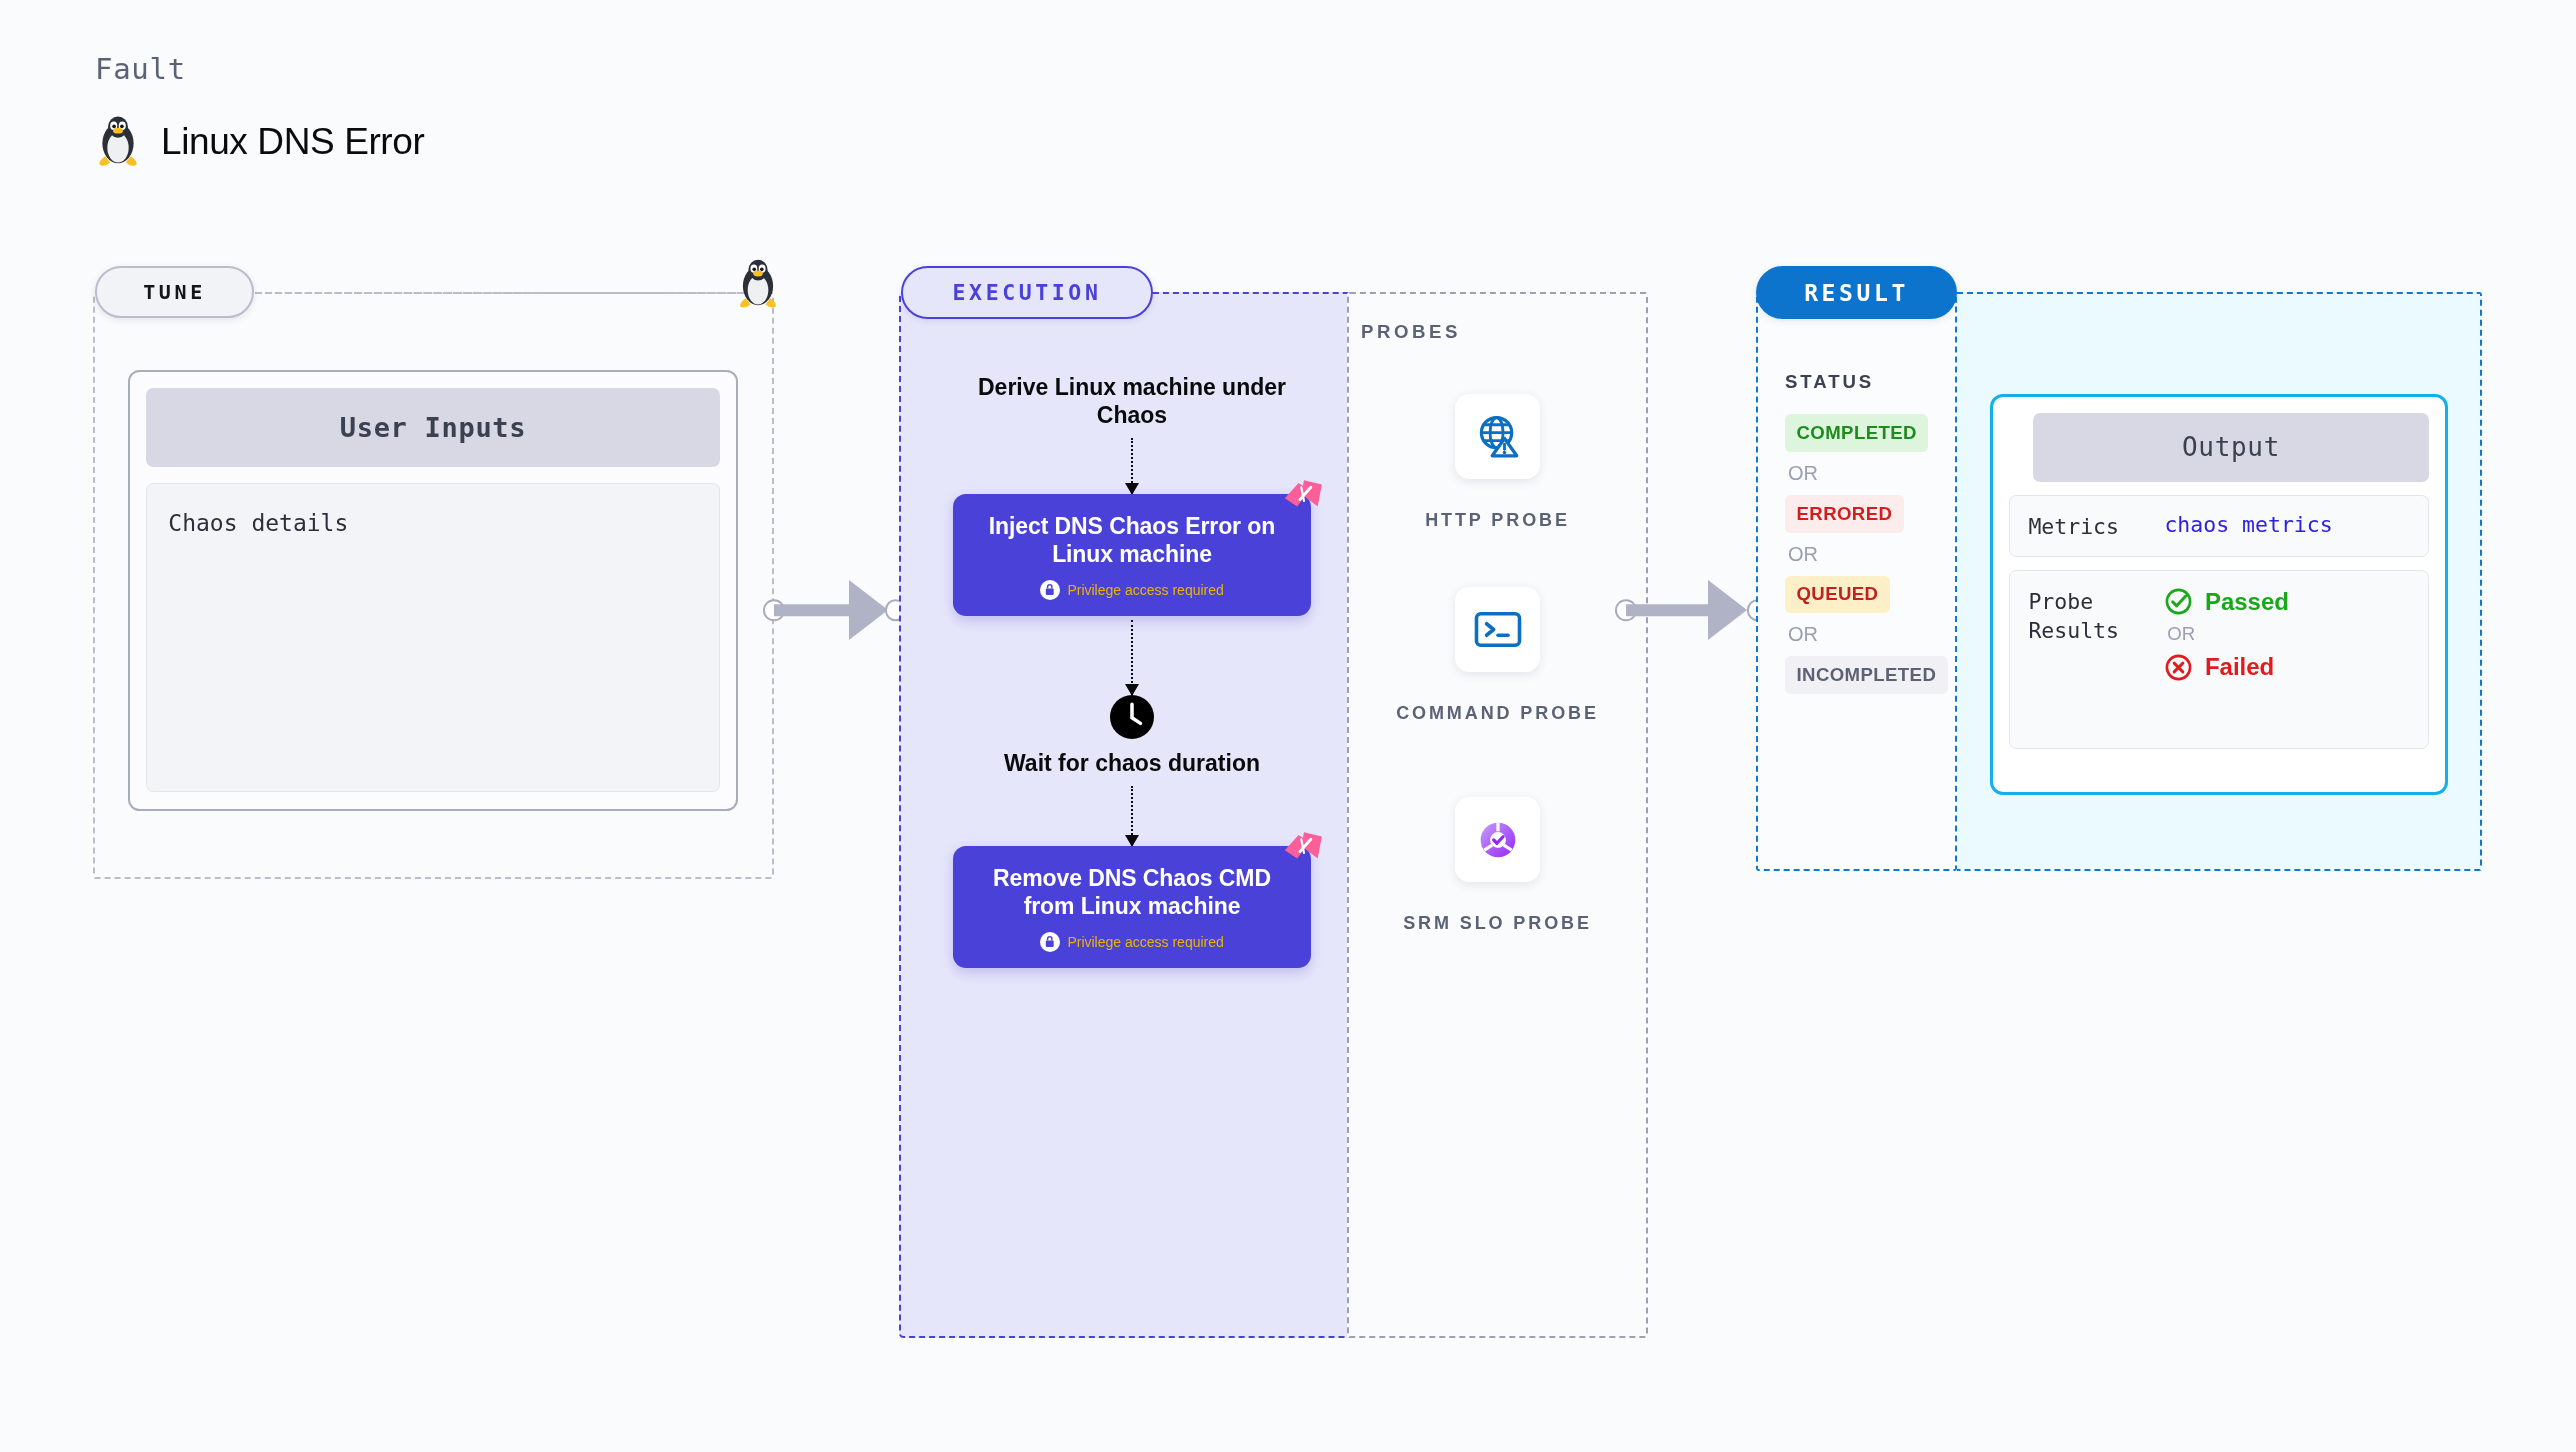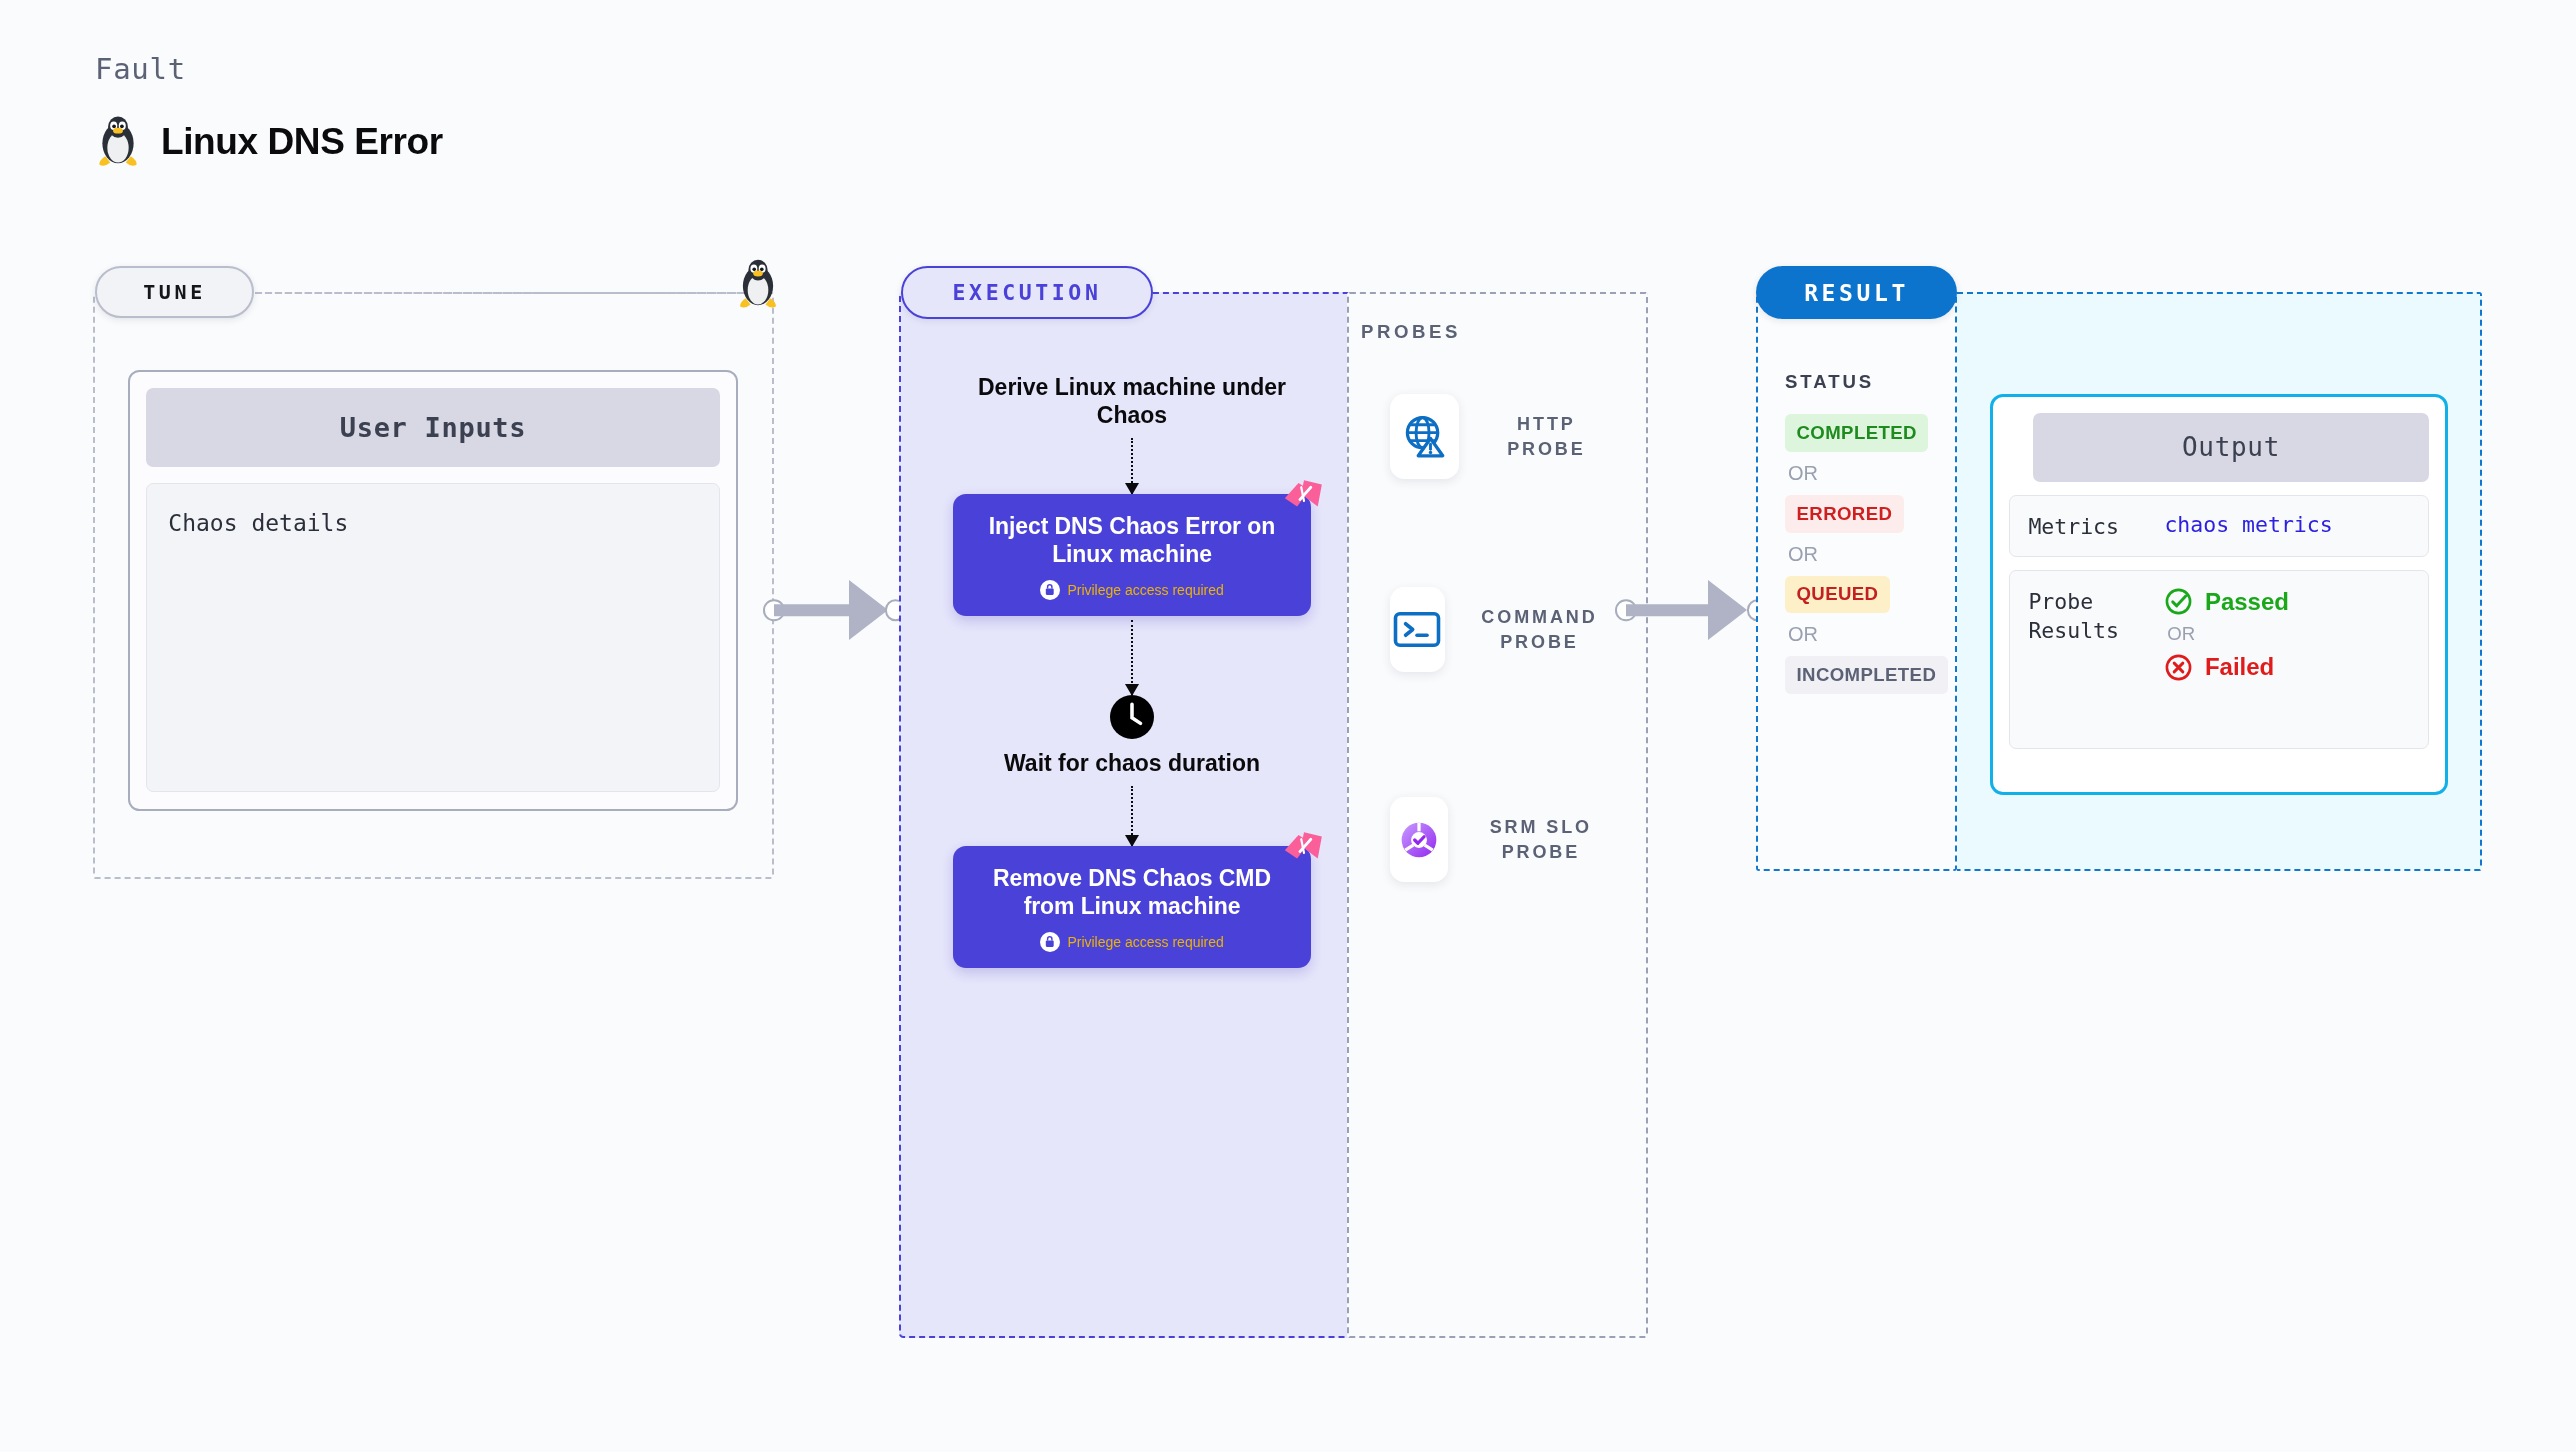--- a/index.html
+++ b/index.html
@@ -16,21 +16,21 @@
     position: absolute; left: 95px; top: 52px;
     font-family: "DejaVu Sans Mono", monospace;
     font-size: 29px; color: #5b6275; letter-spacing: 0.7px;
   }
   .hdr-title-row {
     position: absolute; left: 95px; top: 115px;
     display: flex; align-items: center; gap: 20px;
   }
   .hdr-title {
     font-family: "Liberation Sans", sans-serif;
-    font-size: 37px; font-weight: 700; color: #0b0b0d; letter-spacing: -0.4px;
+    font-size: 37px; font-weight: 400; color: #0b0b0d; letter-spacing: -0.4px;
   }
 
   
   .penguin { display: block; }
 
   .tune-box {
     position: absolute; left: 93px; top: 292px; width: 681px; height: 587px;
     border: 2.1px dashed #b9bdcc; border-radius: 2.9px; background: transparent;
   }
   .exec-box {
@@ -144,21 +144,21 @@
   .clock-icon { width: 44px; height: 44px; margin: 0 auto; display: block; }
 
   
   .probes-title {
     position: absolute; left: 1361px; top: 321px;
     font-size: 18.6px; font-weight: 700; color: #5b6275; letter-spacing: 3.6px;
     font-family: "Liberation Sans", sans-serif;
   }
   .probe-item {
     position: absolute; width: 215px; display: flex;
-    flex-direction: row; align-items: center; gap: 29px;
+    flex-direction: column; align-items: center; gap: 29px;
   }
   .probe-tile {
     width: 85px; height: 85px; background: #fff; border-radius: 14.3px;
     display: flex; align-items: center; justify-content: center;
     box-shadow: 0 2.9px 10px rgba(40,50,90,0.10);
   }
   .probe-label {
     text-align: center; font-size: 18px; font-weight: 700; color: #5b6275;
     letter-spacing: 2.9px; line-height: 1.35;
   }

